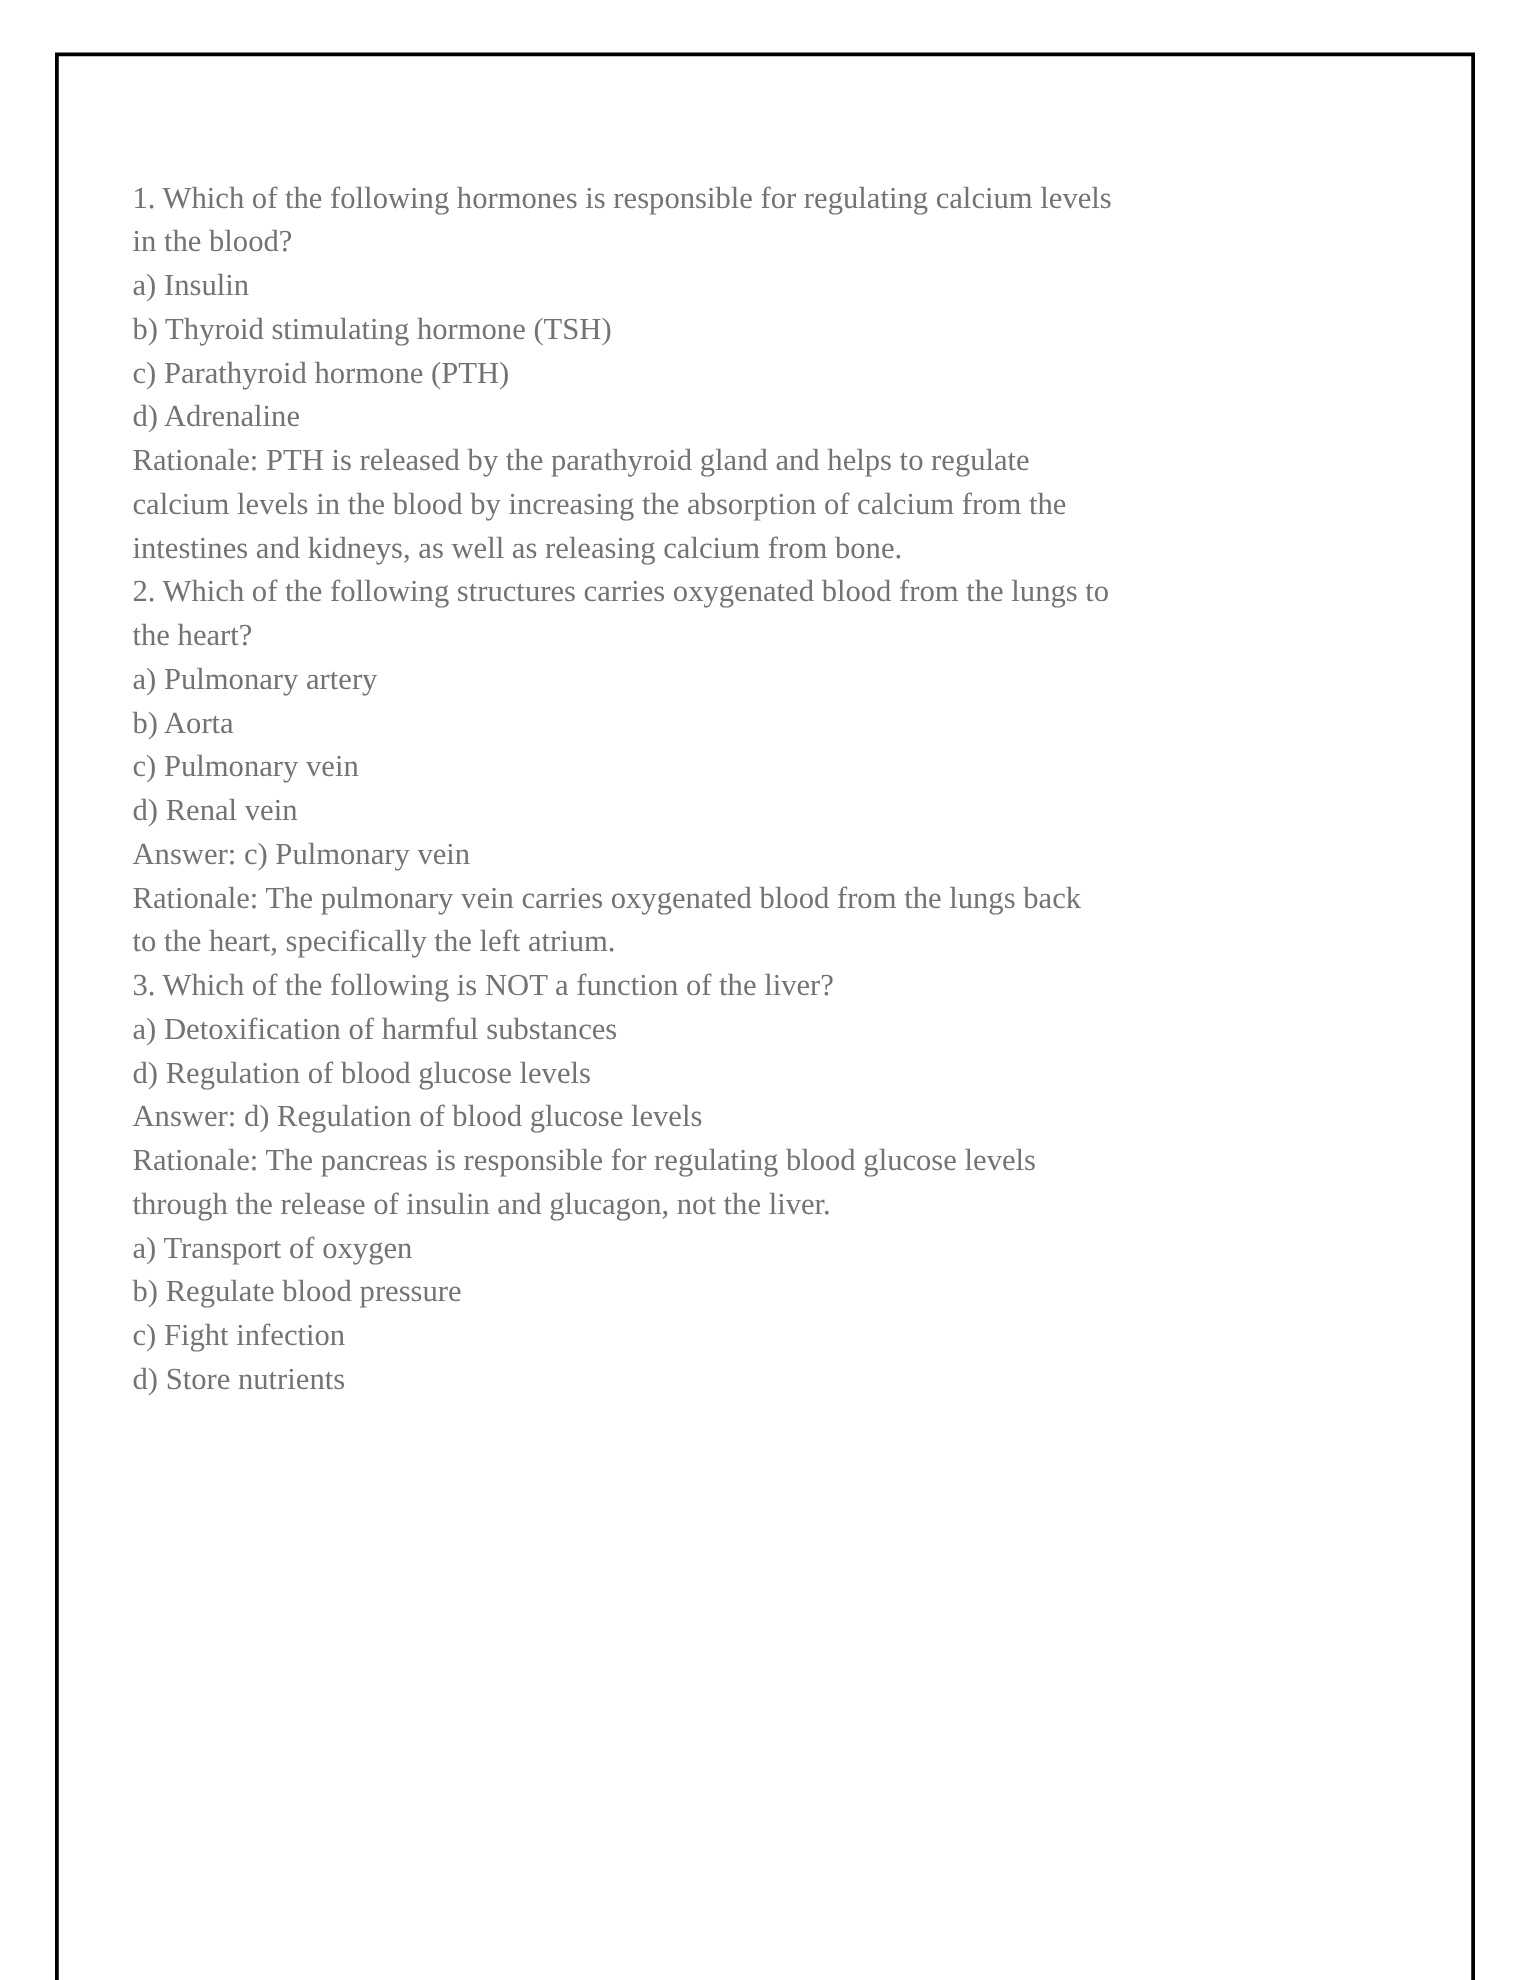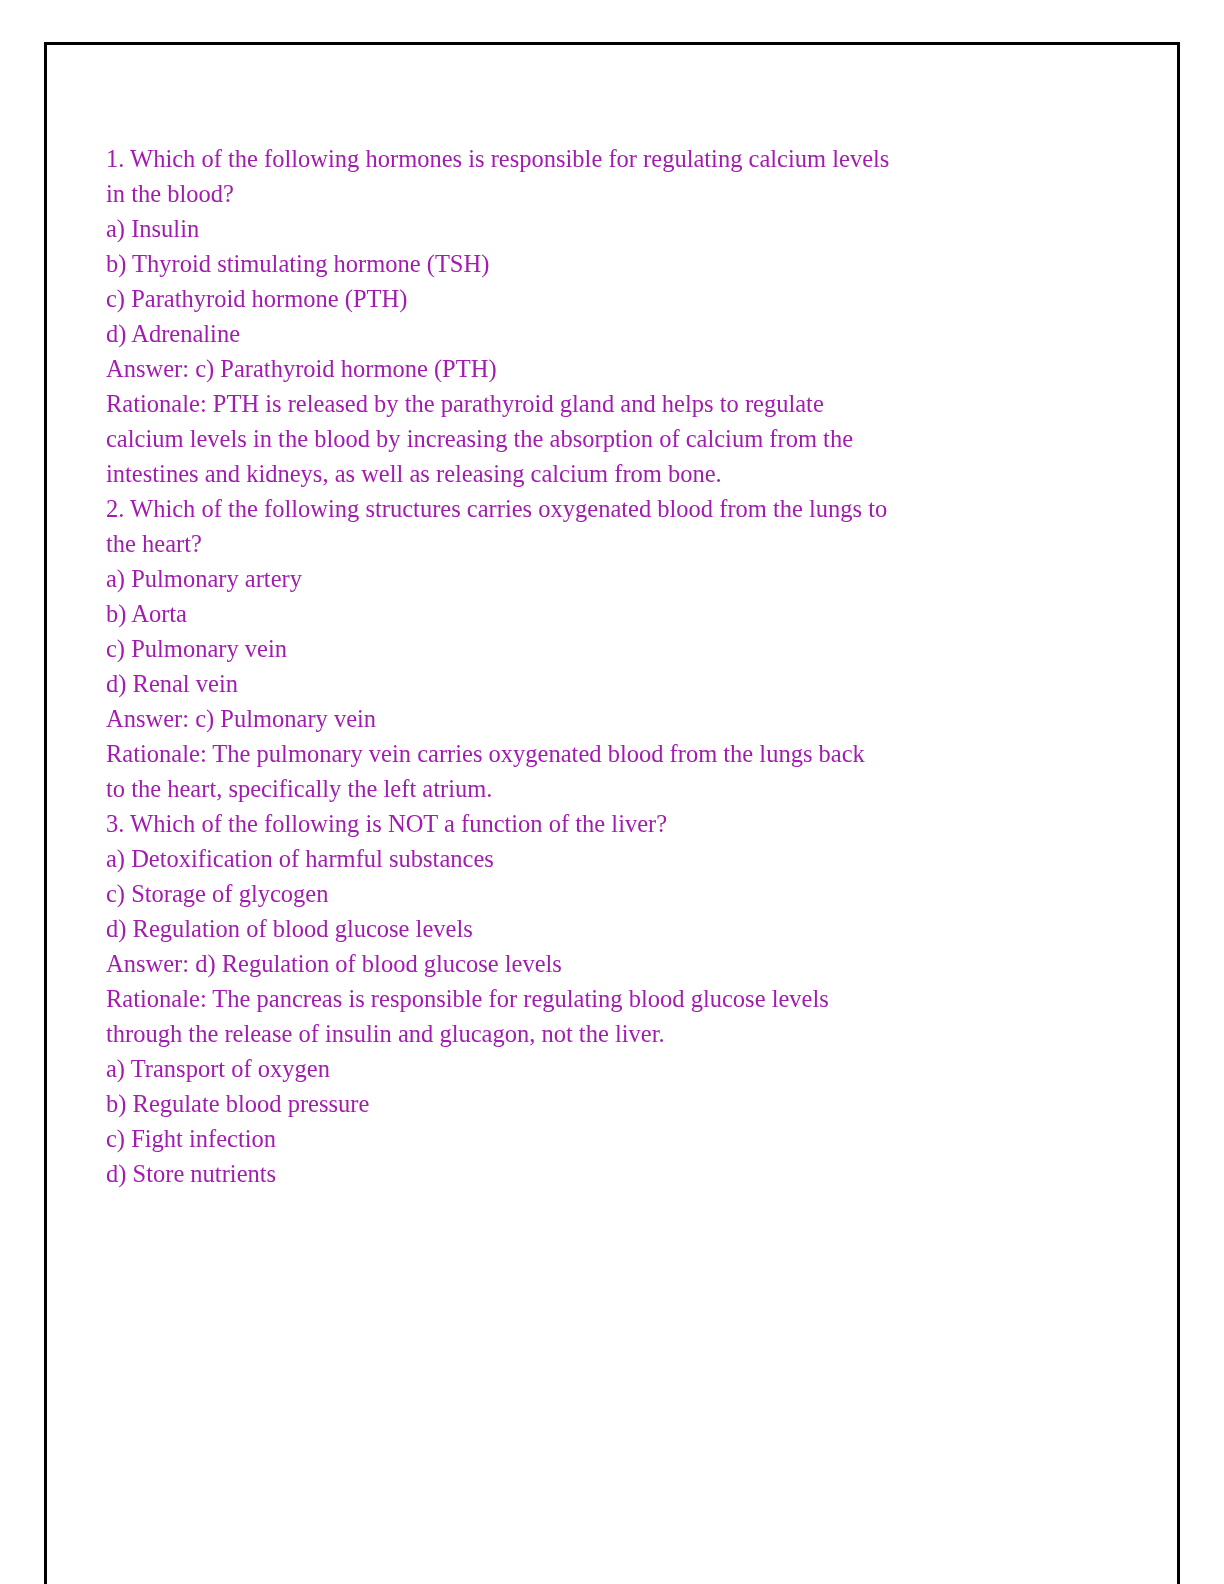--- a/index.html
+++ b/index.html
@@ -3,21 +3,21 @@
 <meta charset="utf-8">
 <style>
   html, body { margin: 0; padding: 0; background: #ffffff; }
   .page {
     position: relative;
     width: 1224px;
     height: 1584px;
     background: #ffffff;
     overflow: hidden;
     font-family: "Liberation Serif", "DejaVu Serif", serif;
-    color: #a21caf;
+    color: #737373;
   }
   .frame {
     position: absolute;
     left: 44px;
     top: 42px;
     width: 1136px;
     height: 1600px; 
     border: 3px solid #000000;
     box-sizing: border-box;
   }
@@ -45,42 +45,40 @@
 
   <div class="content">
 
     <div class="qa-block">
       <p class="question">1. Which of the following hormones is responsible for regulating calcium levels
 in the blood?</p>
       <p class="option">a) Insulin</p>
       <p class="option">b) Thyroid stimulating hormone (TSH)</p>
       <p class="option">c) Parathyroid hormone (PTH)</p>
       <p class="option">d) Adrenaline</p>
-      <p class="answer">Answer: c) Parathyroid hormone (PTH)</p>
       <p class="rationale">Rationale: PTH is released by the parathyroid gland and helps to regulate
 calcium levels in the blood by increasing the absorption of calcium from the
 intestines and kidneys, as well as releasing calcium from bone.</p>
     </div>
 
     <div class="qa-block">
       <p class="question">2. Which of the following structures carries oxygenated blood from the lungs to
 the heart?</p>
       <p class="option">a) Pulmonary artery</p>
       <p class="option">b) Aorta</p>
       <p class="option">c) Pulmonary vein</p>
       <p class="option">d) Renal vein</p>
       <p class="answer">Answer: c) Pulmonary vein</p>
       <p class="rationale">Rationale: The pulmonary vein carries oxygenated blood from the lungs back
 to the heart, specifically the left atrium.</p>
     </div>
 
     <div class="qa-block">
       <p class="question">3. Which of the following is NOT a function of the liver?</p>
       <p class="option">a) Detoxification of harmful substances</p>
-      <p class="option">c) Storage of glycogen</p>
       <p class="option">d) Regulation of blood glucose levels</p>
       <p class="answer">Answer: d) Regulation of blood glucose levels</p>
       <p class="rationale">Rationale: The pancreas is responsible for regulating blood glucose levels
 through the release of insulin and glucagon, not the liver.</p>
     </div>
 
     <div class="qa-block">
       <p class="option">a) Transport of oxygen</p>
       <p class="option">b) Regulate blood pressure</p>
       <p class="option">c) Fight infection</p>

